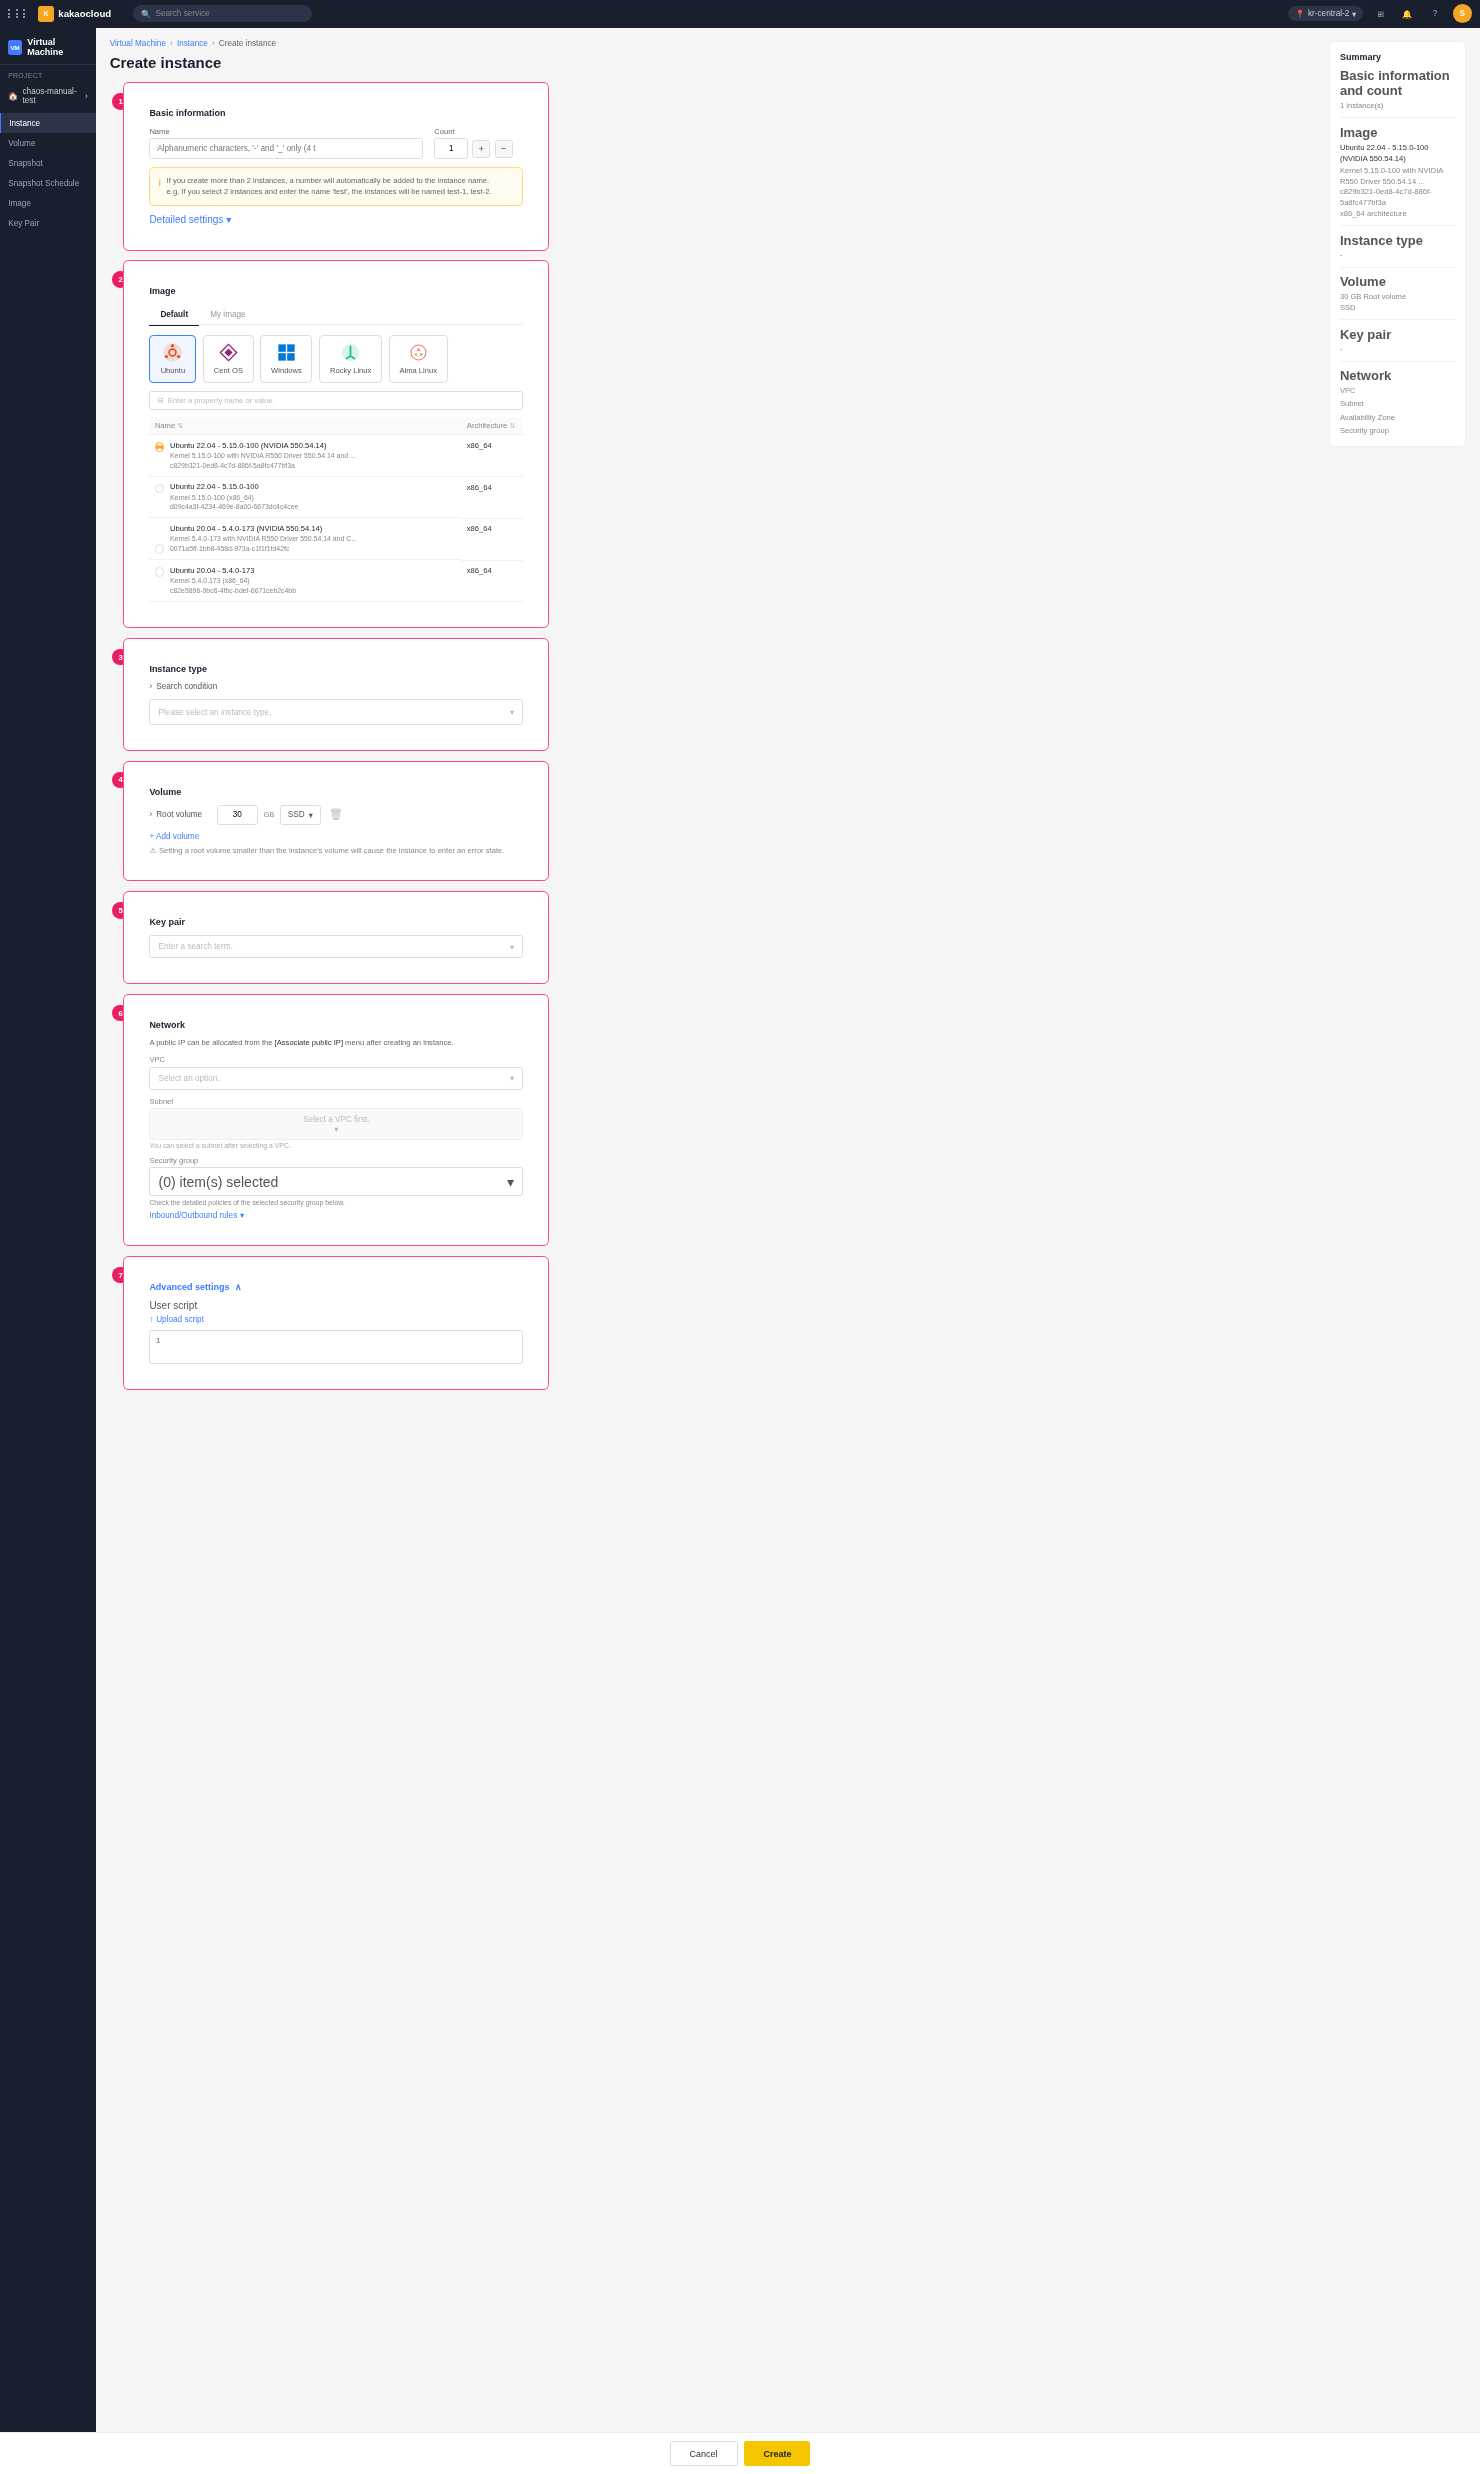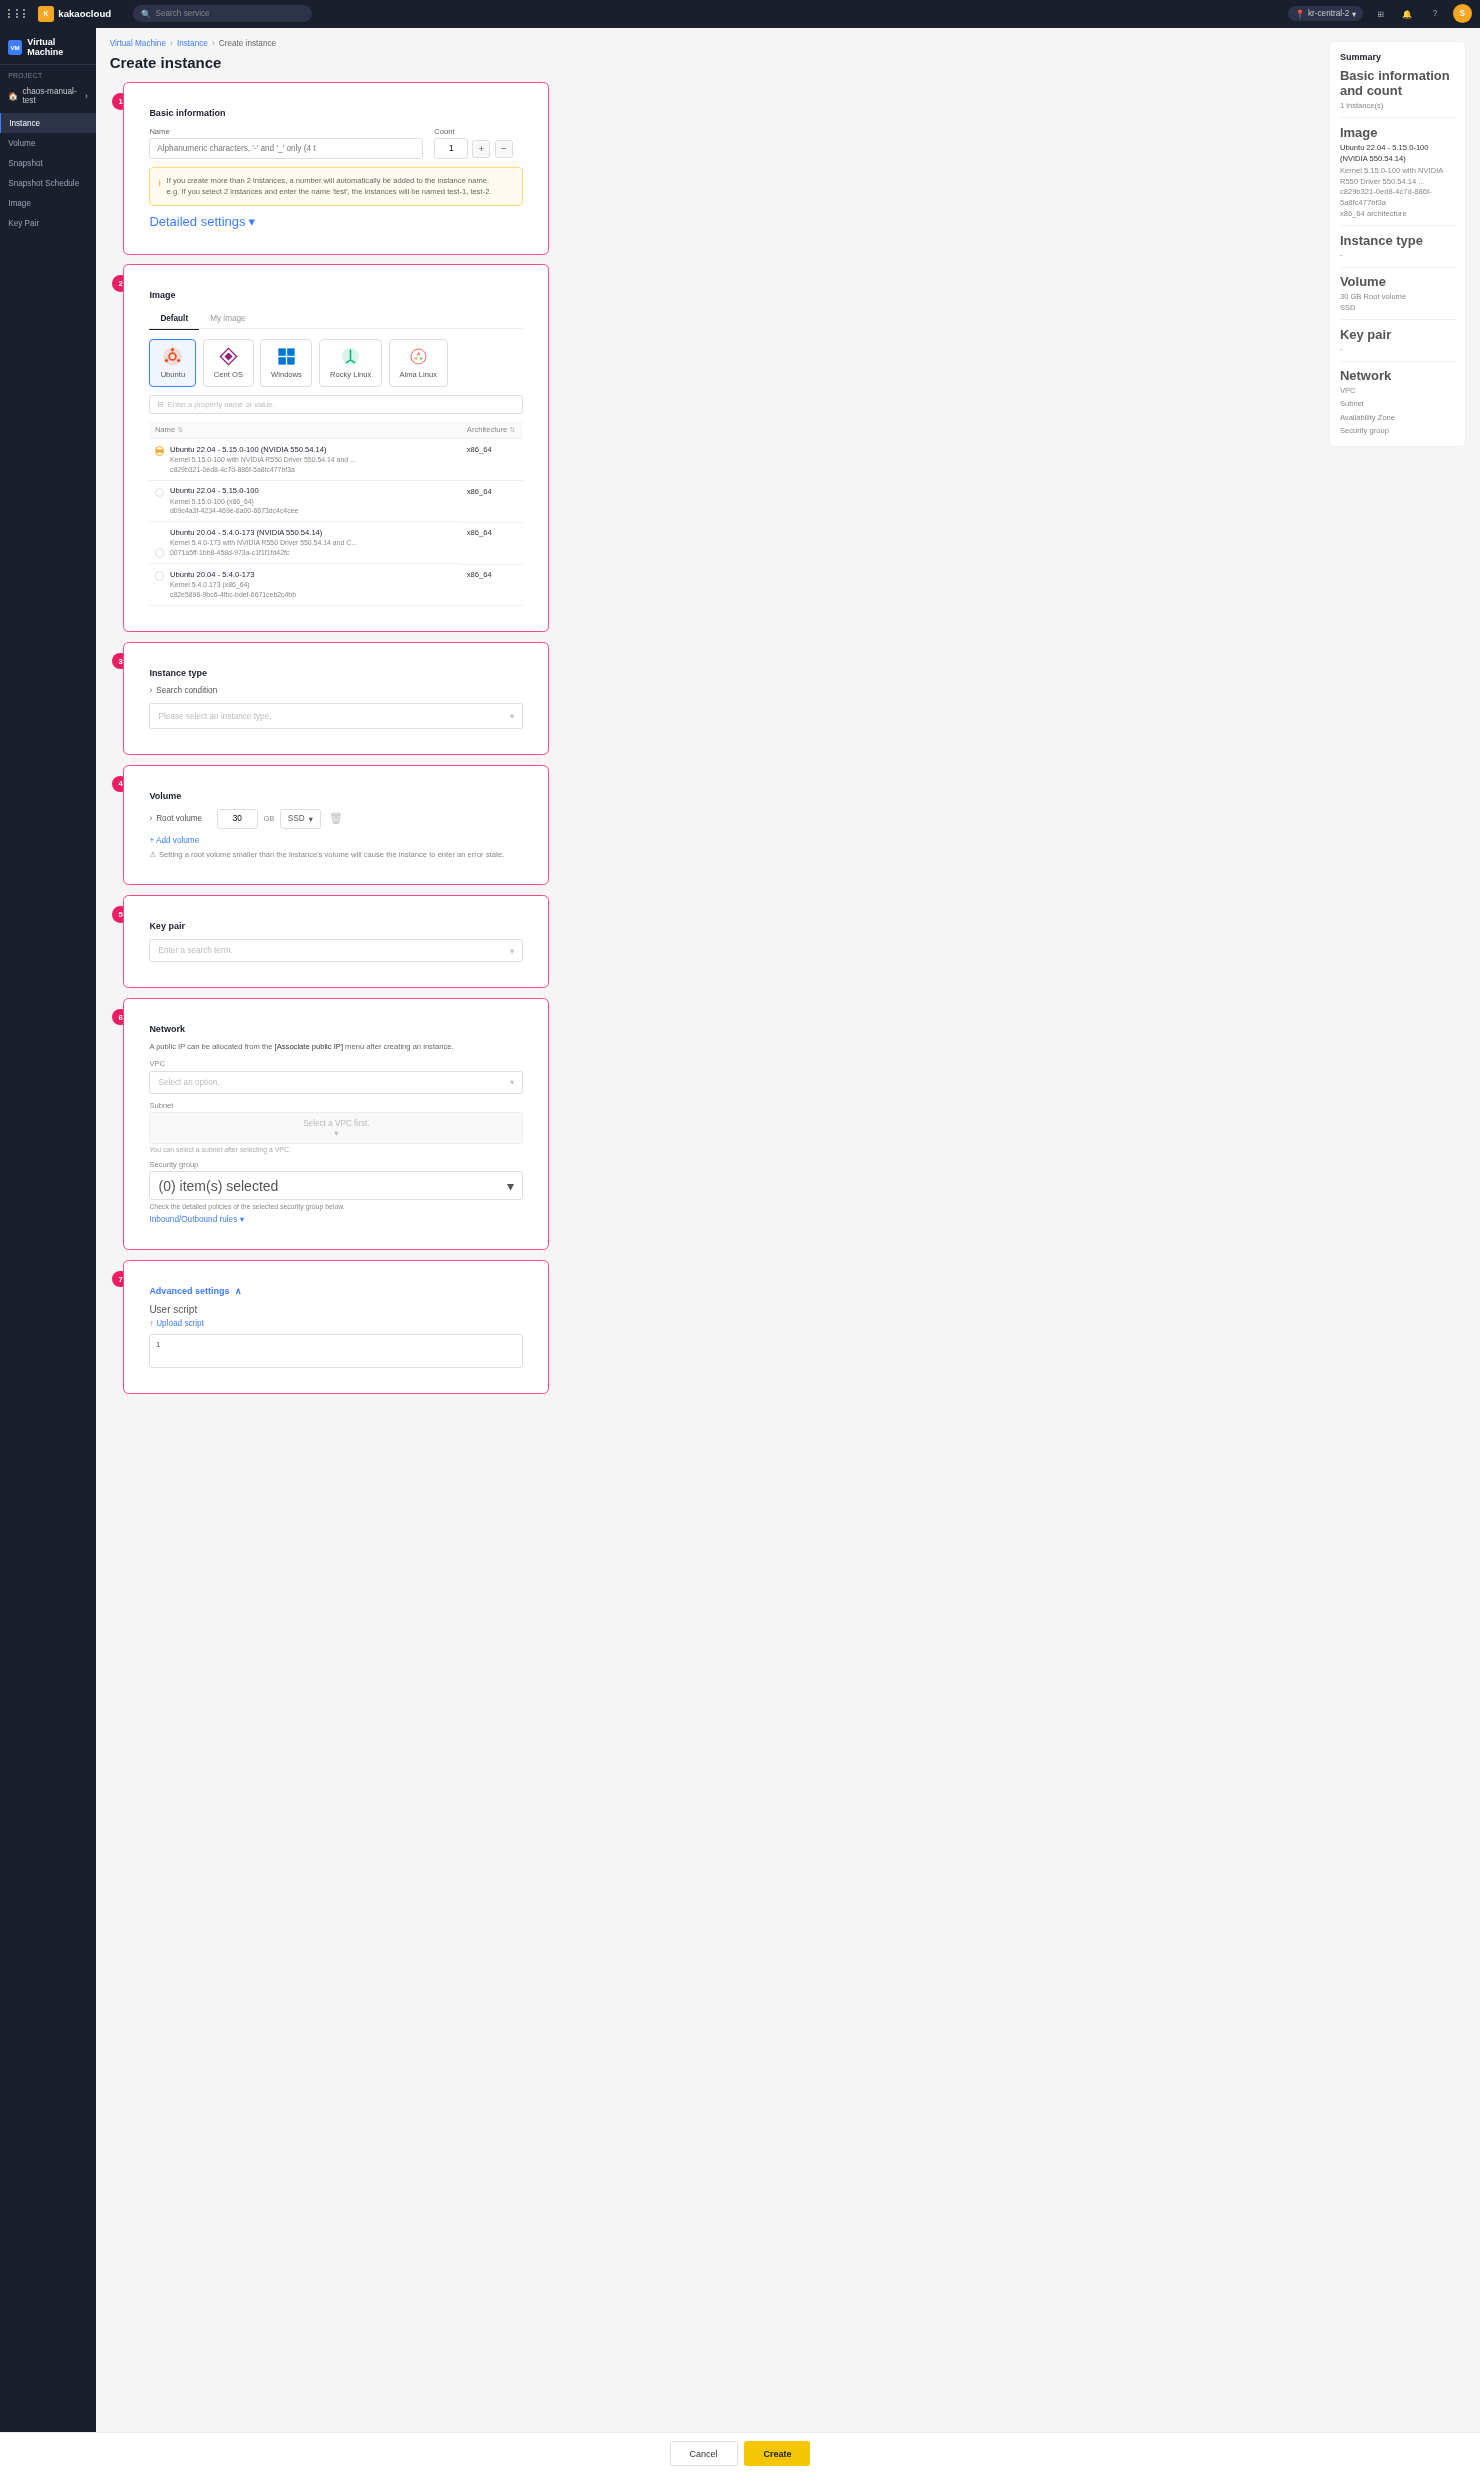--- a/index.html
+++ b/index.html
@@ -119,21 +119,21 @@
       padding: 4.8px 6.9px;
       font-size: 8.2px;
       color: #999;
       background: #fff;
     }
     .count-group { display: flex; align-items: center; gap: 4.1px; }
     .count-input { width: 34px; border: 0.7px solid #ddd; border-radius: 2.7px; padding: 4.8px 5.5px; font-size: 8.2px; text-align: center; }
     .count-btn { width: 18px; height: 18px; border: 0.7px solid #ddd; border-radius: 2.7px; background: #f8f8f8; cursor: pointer; display: flex; align-items: center; justify-content: center; font-size: 9.6px; color: #555; }
     .info-box { background: #fffbf0; border: 0.7px solid #ffd97a; border-radius: 4.1px; padding: 6.9px 8.2px; font-size: 7.6px; color: #666; margin-bottom: 8.2px; display: flex; gap: 5.5px; line-height: 1.5; }
     .info-icon { color: #f5a623; font-size: 9.6px; flex-shrink: 0; margin-top: 0.7px; }
-    .detail-settings { color: #3d7eff; font-size: 13px; cursor: pointer; display: flex; align-items: center; gap: 3px; }
+    .detail-settings { color: #3d7eff; font-size: 10px; cursor: pointer; display: flex; align-items: center; gap: 3px; }
 
     
     .image-tabs { display: flex; border-bottom: 1.4px solid #eee; margin-bottom: 9.6px; }
     .image-tab { padding: 5.5px 11px; font-size: 8.2px; color: #999; cursor: pointer; border-bottom: 1.4px solid transparent; margin-bottom: -1.4px; }
     .image-tab.active { color: #1a1f2e; border-bottom-color: #1a1f2e; font-weight: 600; }
     .os-grid { display: flex; gap: 6.9px; margin-bottom: 8.2px; flex-wrap: wrap; }
     .os-btn {
       border: 1px solid #ddd;
       border-radius: 4.1px;
       padding: 6.9px 9.6px;

